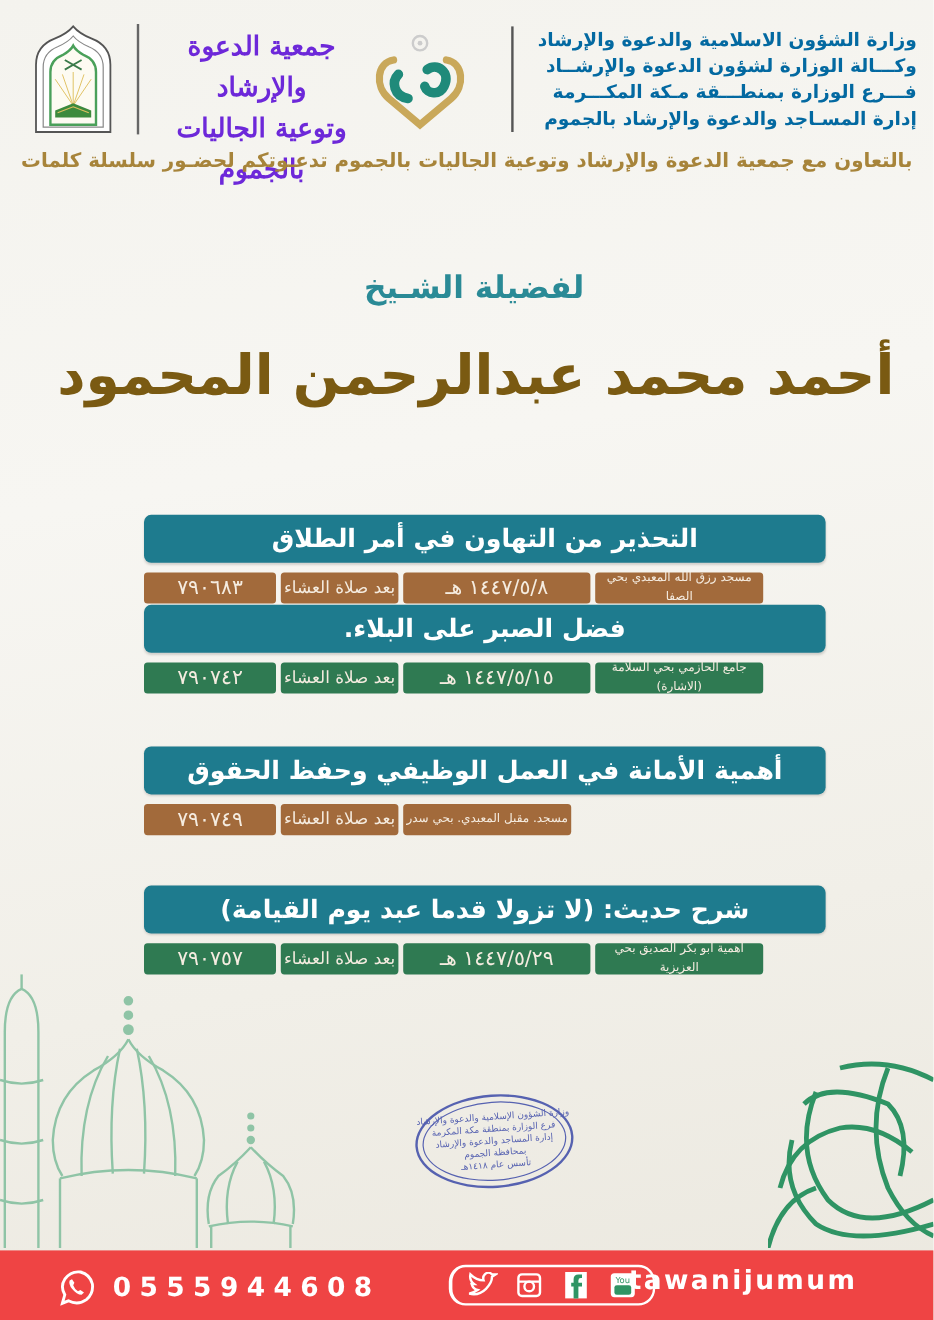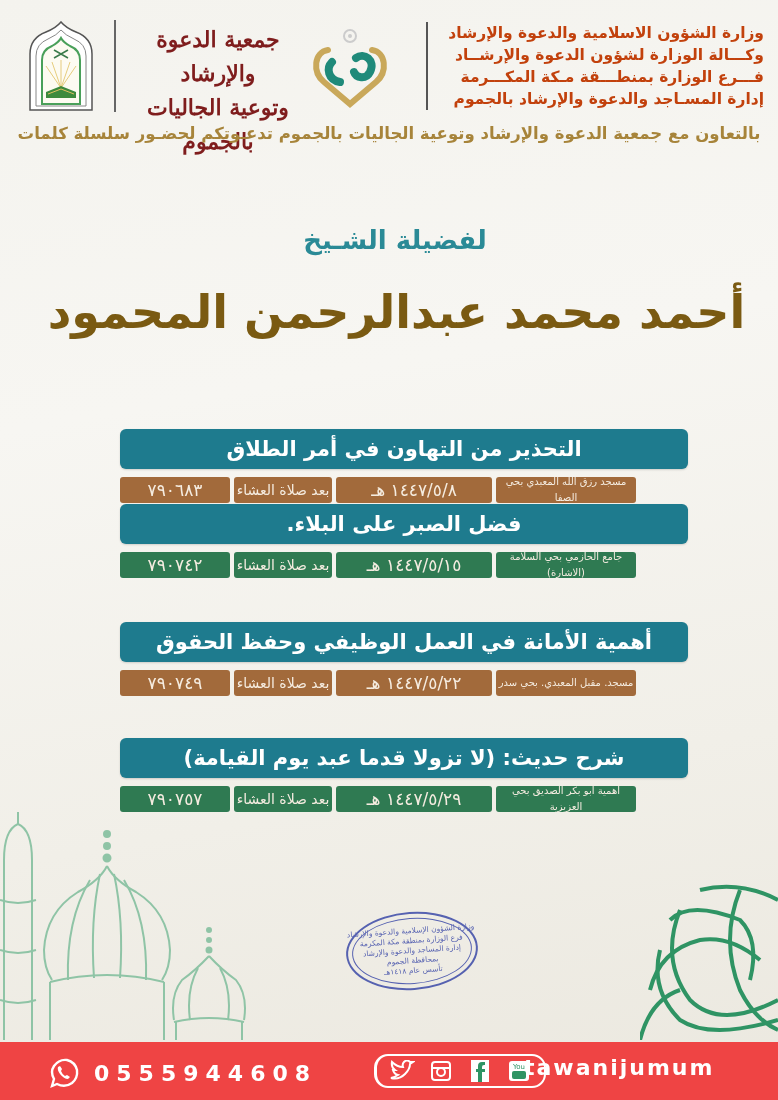--- a/index.html
+++ b/index.html
@@ -9,30 +9,30 @@
     font-family: "DejaVu Sans", sans-serif;
     background: linear-gradient(170deg, #f4f3ee 0%, #f7f6f2 35%, #f1efe8 70%, #ebe8df 100%);
     color: #333;
   }
   .abs { position: absolute; }
 
   
   .header-text {
     right: 14px; top: 22px; width: 330px;
     direction: rtl; text-align: right;
-    color: #c2410c; font-weight: bold; font-size: 15.5px; line-height: 22px;
+    color: #0369a1; font-weight: bold; font-size: 15.5px; line-height: 22px;
   }
   .header-divider-right { left: 426px; top: 22px; width: 1.5px; height: 88px; background: #555; }
   .header-divider-left { left: 114px; top: 20px; width: 1.5px; height: 92px; background: #666; }
 
   .logo-ministry { left: 26px; top: 20px; width: 70px; height: 92px; }
   .logo-assoc-text {
     left: 128px; top: 22px; width: 180px; height: 78px;
     direction: rtl; text-align: center;
-    color: #7f1d1d; font-family: "DejaVu Serif", serif; font-weight: bold;
+    color: #6d28d9; font-family: "DejaVu Serif", serif; font-weight: bold;
     font-size: 22px; line-height: 34px;
   }
   .logo-assoc-mark { left: 306px; top: 22px; width: 90px; height: 90px; }
 
   .tagline {
     left: 0; right: 0; top: 124px; text-align: center; direction: rtl;
     color: #a7843a; font-weight: bold; font-size: 16.5px;
   }
 
   .title-sheikh {
@@ -165,21 +165,20 @@
     <div class="cell date">١٤٤٧/٥/١٥ هـ</div>
     <div class="cell place">جامع الحازمي بحي السلامة (الاشارة)</div>
   </div>
 </div>
 
 <div class="abs lecture brown" style="top:622px;">
   <div class="lecture-title">أهمية الأمانة في العمل الوظيفي وحفظ الحقوق</div>
   <div class="lecture-row">
     <div class="cell num">٧٩٠٧٤٩</div>
     <div class="cell time">بعد صلاة العشاء</div>
-    <div class="cell date">١٤٤٧/٥/٢٢ هـ</div>
     <div class="cell place">مسجد. مقبل المعبدي. بحي سدر</div>
   </div>
 </div>
 
 <div class="abs lecture green" style="top:738px;">
   <div class="lecture-title">شرح حديث: (لا تزولا قدما عبد يوم القيامة)</div>
   <div class="lecture-row">
     <div class="cell num">٧٩٠٧٥٧</div>
     <div class="cell time">بعد صلاة العشاء</div>
     <div class="cell date">١٤٤٧/٥/٢٩ هـ</div>

